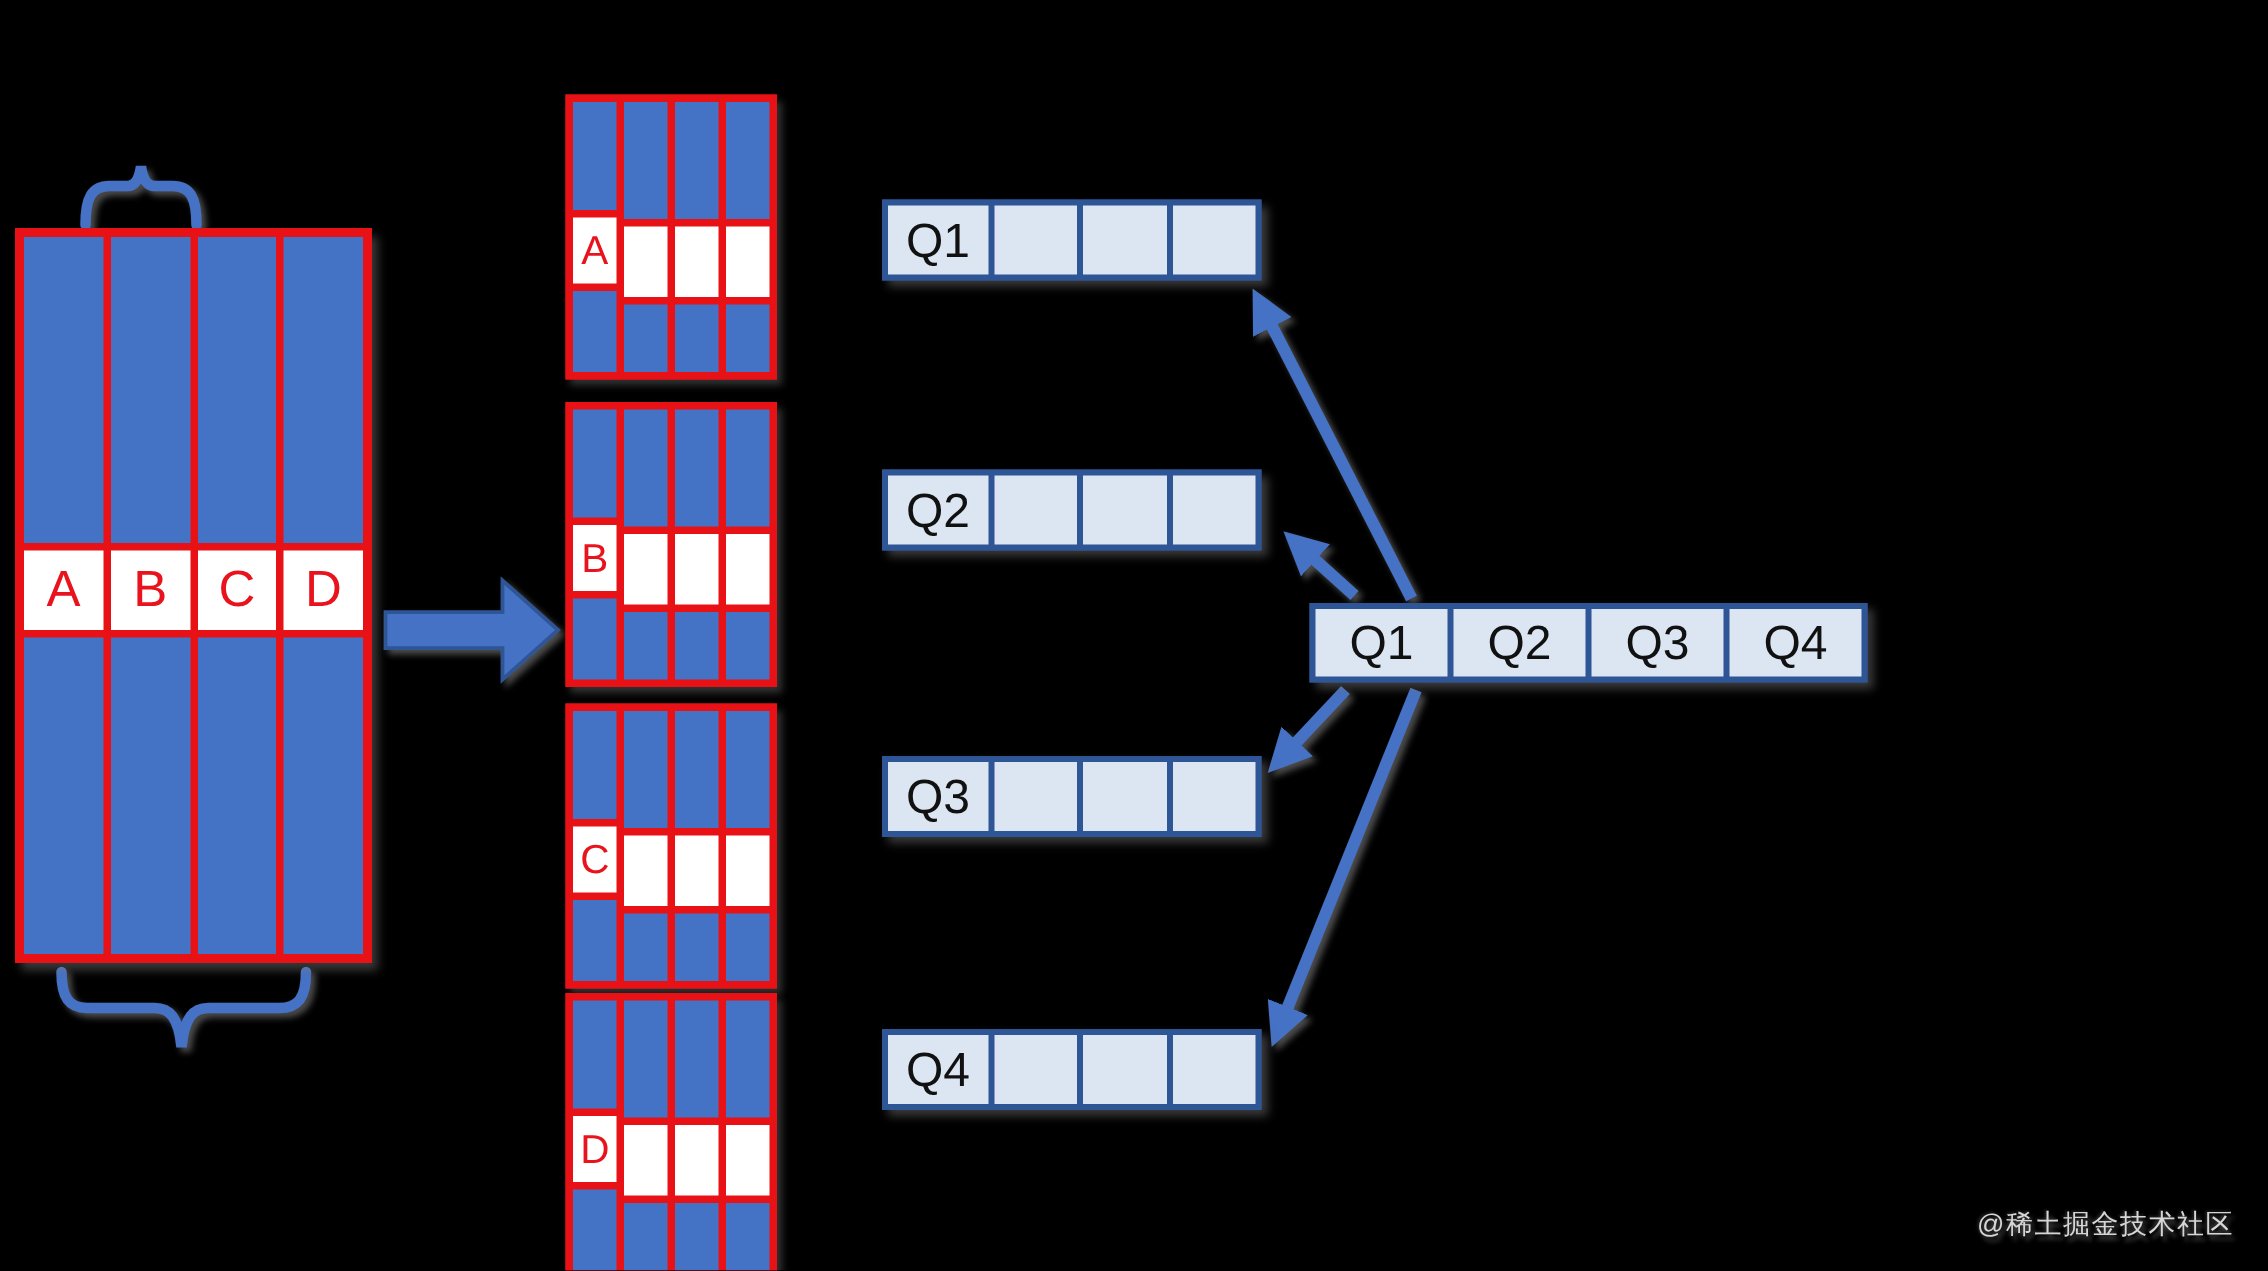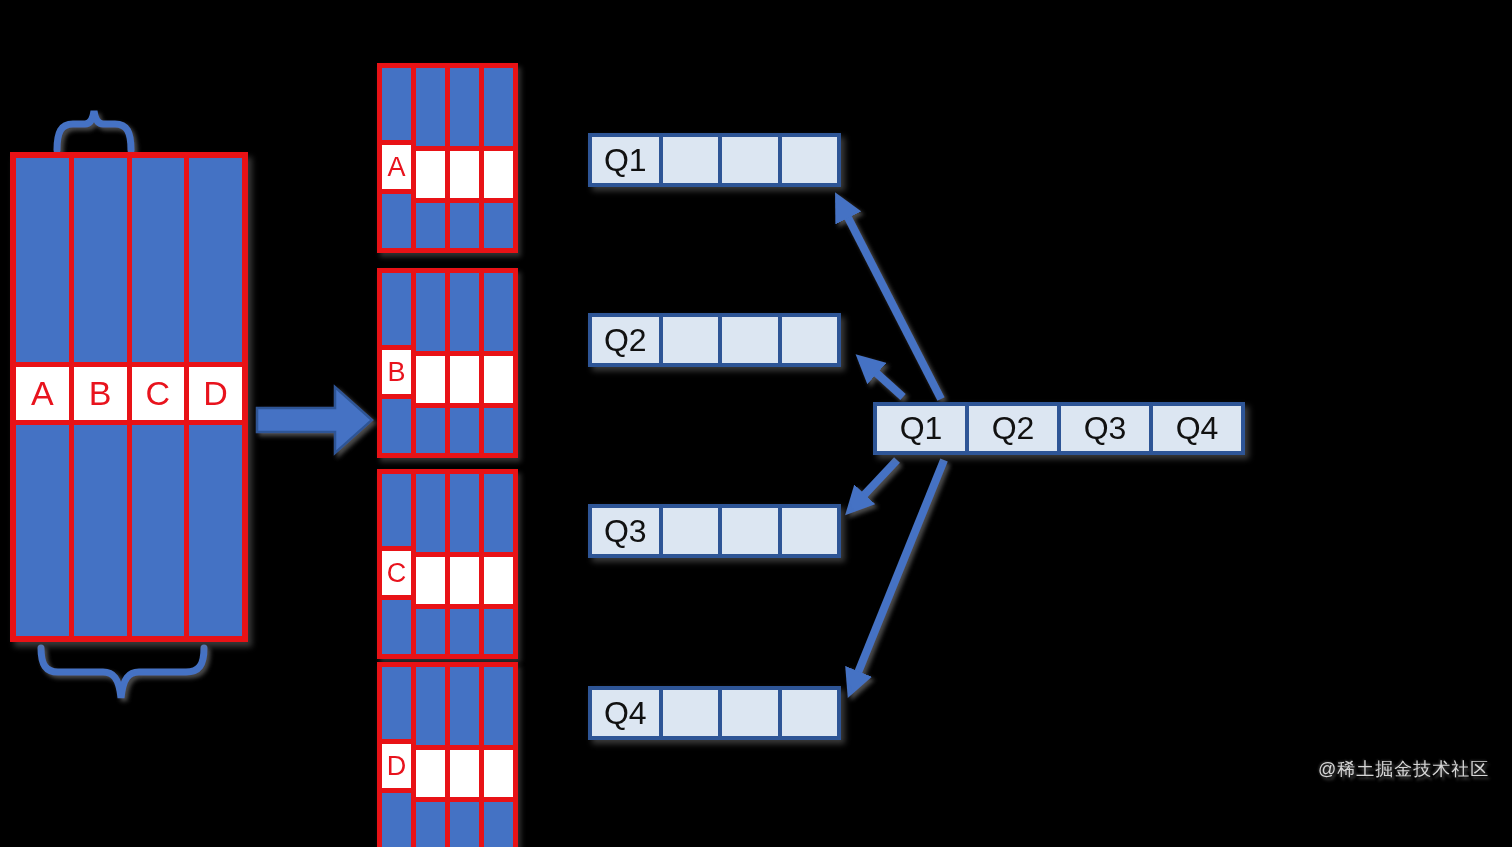--- a/index.html
+++ b/index.html
@@ -53,21 +53,21 @@
   .quarter-bar{
     position:absolute;left:873px;top:402px;width:364px;height:45px;
     background:#2e5596;border:4px solid #2e5596;
     display:flex;gap:4px;box-shadow:4px 4px 6px rgba(115,115,115,.5);
   }
   .quarter-bar .cell{flex:1;background:#dce6f2;display:flex;align-items:center;justify-content:center;
     color:#111;font-size:32px;}
 
   
   .watermark{
-    position:absolute;left:1318px;top:757px;color:#d6d6d6;font-size:18px;
+    position:absolute;left:1318px;top:804px;color:#d6d6d6;font-size:18px;
     letter-spacing:1px;text-shadow:2px 3px 3px #4a4a4a, -1px -1px 2px #333;
   }
 </style>
 </head>
 <body>
 
 <div class="stage">
 
   <svg class="overlay" viewBox="0 0 1512 847">
     <defs>

